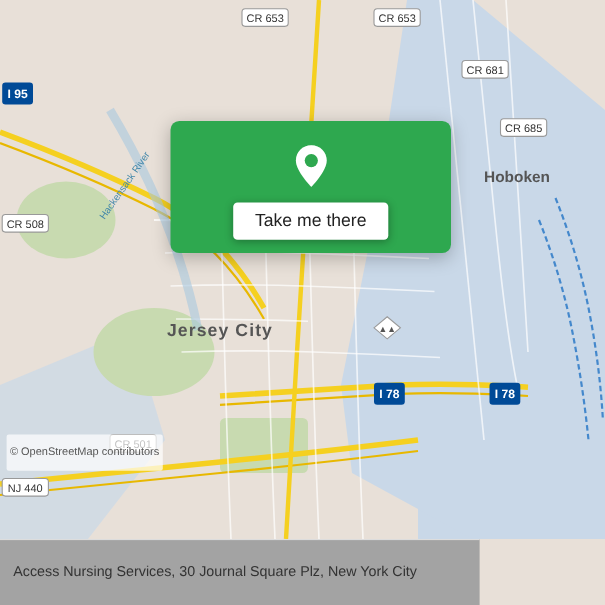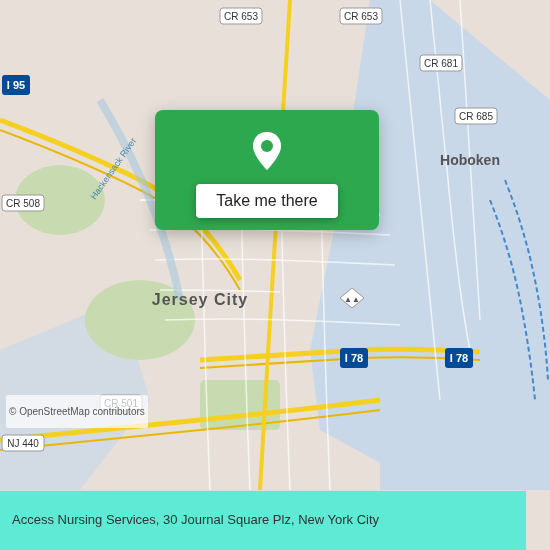--- a/index.html
+++ b/index.html
@@ -24,23 +24,23 @@
       position: absolute;
       top: 0; left: 0;
       width: 100%; height: 100%;
     }
 
     
     .info-bar {
       position: absolute;
       bottom: 0;
       left: 0;
-      width: 526px;
+      width: 436px;
       height: 60px;
-      background: #5eead4;
+      background: #a3a3a3;
       display: flex;
       align-items: center;
       padding: 8px 12px;
       border-top: 1px solid #ddd;
     }
 
     .info-text {
       flex: 1;
       font-size: 13px;
       color: #333;
@@ -80,21 +80,21 @@
       cursor: pointer;
       box-shadow: 0 2px 8px rgba(0,0,0,0.3);
       white-space: nowrap;
     }
 
     
     .green-card {
       position: absolute;
       top: 110px;
       left: 155px;
-      width: 224px;
+      width: 255px;
       background: #2ea84f;
       border-radius: 8px;
       display: flex;
       flex-direction: column;
       align-items: center;
       padding: 18px 20px 12px 20px;
       box-shadow: 0 4px 16px rgba(0,0,0,0.25);
     }
 
     .pin-icon {

